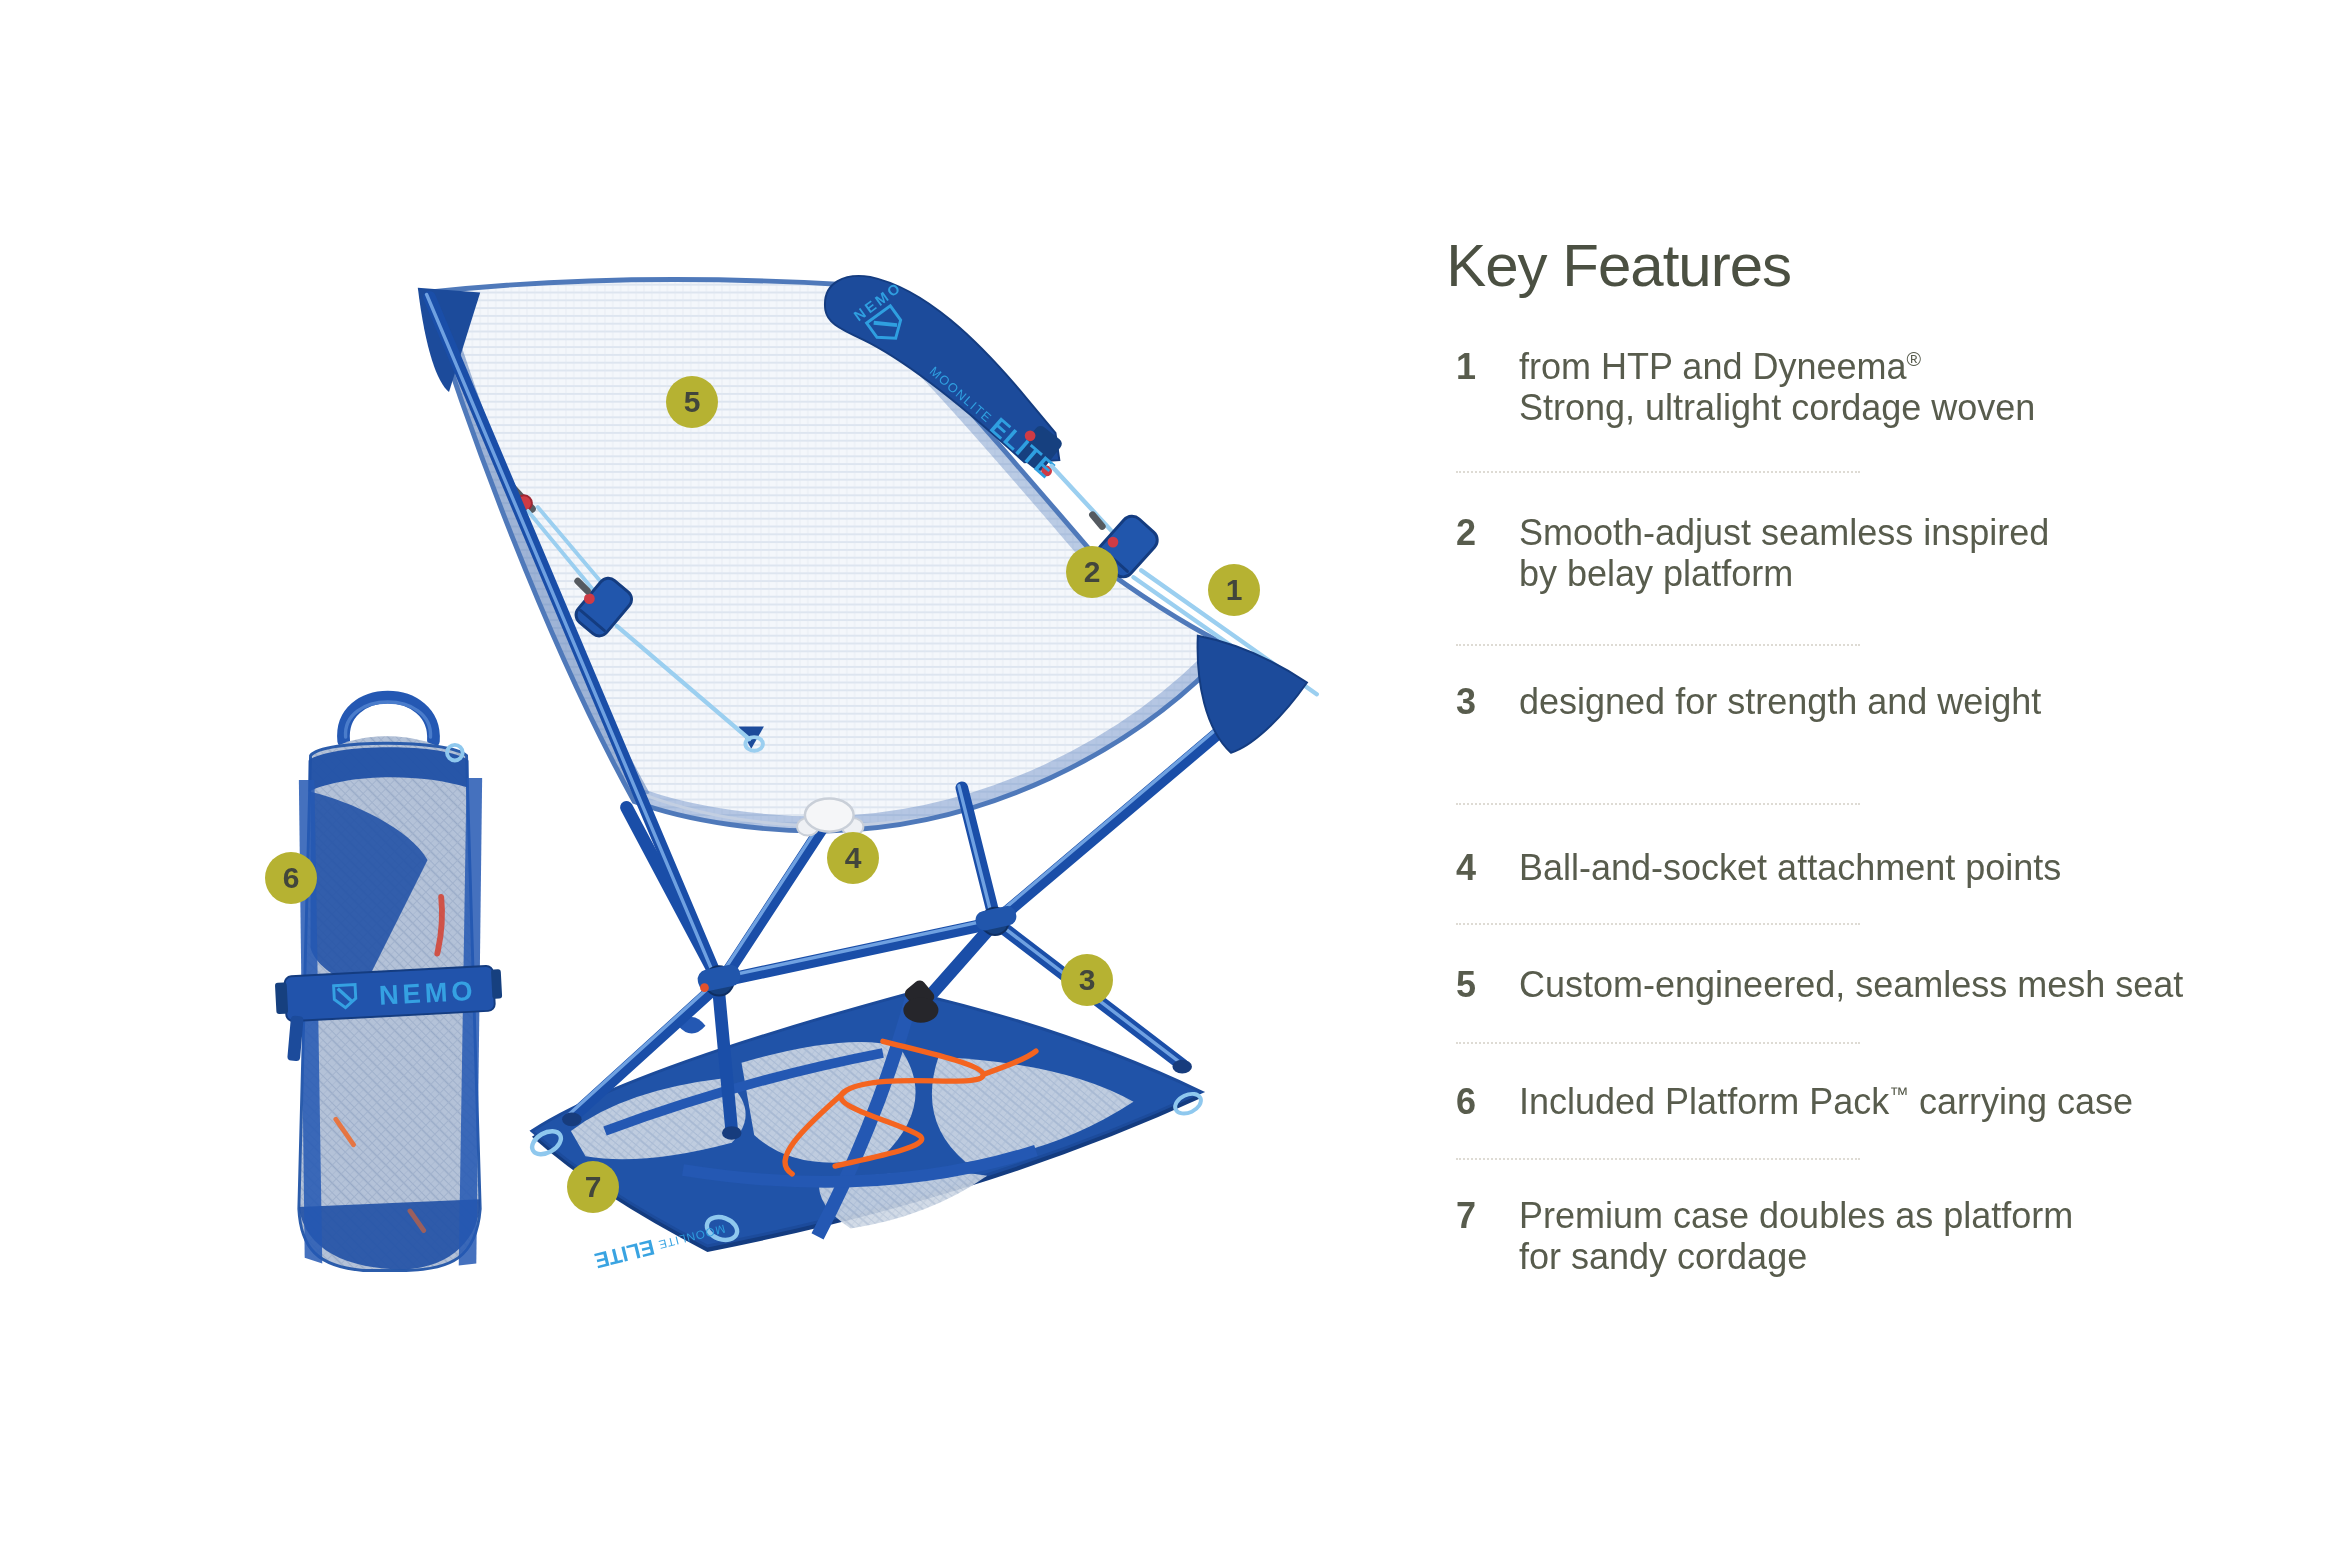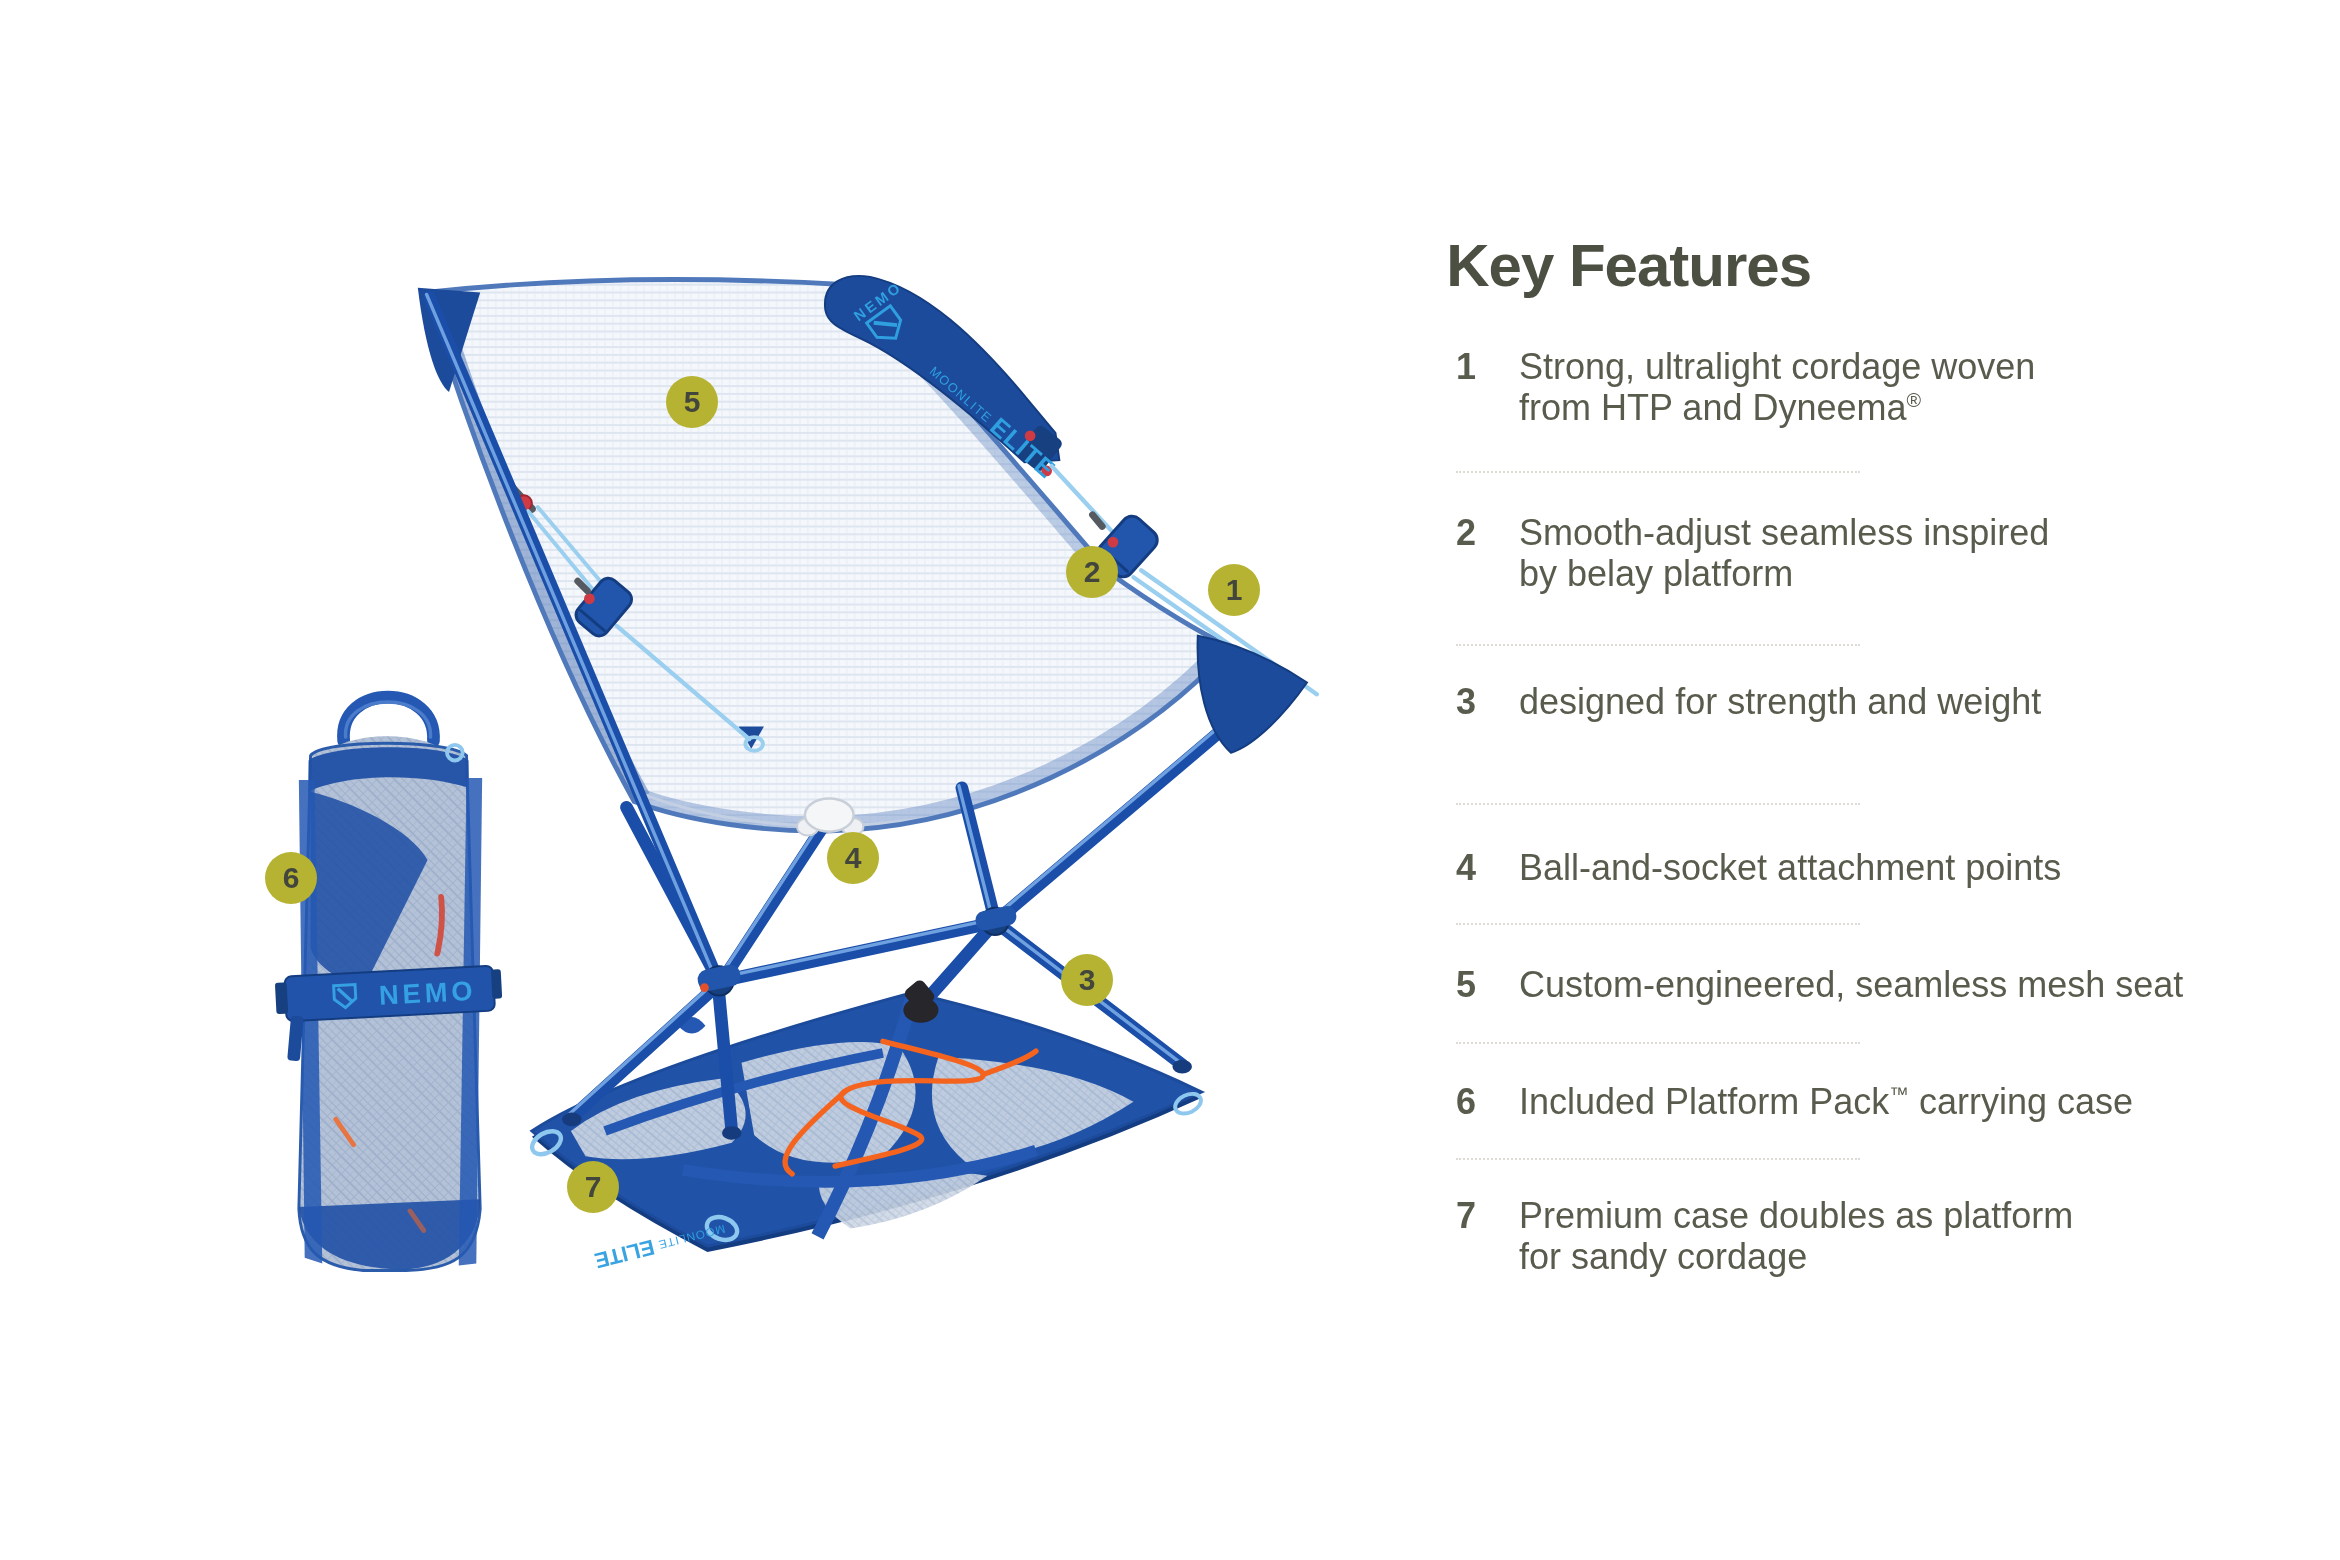--- a/index.html
+++ b/index.html
@@ -21,21 +21,21 @@
     user-select:none;
   }
 
   
   .features{
     position:absolute;left:1456px;top:237px;width:761px;height:1170px;
     color:var(--text,#585c4d);
   }
   .features .title{
     position:absolute;left:-9.8px;top:-5.9px;
-    font-size:60px;font-weight:bold;letter-spacing:-1px;
+    font-size:60px;font-weight:normal;letter-spacing:-1px;
     color:var(--title,#4b5042);
     white-space:nowrap;
   }
   .f-item{position:absolute;left:0;width:761px;}
   .f-num{
     position:absolute;left:0;top:0;width:49px;
     font-size:36px;font-weight:bold;line-height:41px;
   }
   .f-text{position:absolute;left:63px;top:0;width:683px;}
   .f-line{font-size:36px;line-height:41px;white-space:nowrap;}
@@ -240,22 +240,22 @@
 <div class="callout" style="left:692px;top:402px;">5</div>
 <div class="callout" style="left:291px;top:878px;">6</div>
 <div class="callout" style="left:593px;top:1187px;">7</div>
 
 <div class="features">
   <div class="title">Key Features</div>
 
   <div class="f-item" style="top:109px;">
     <div class="f-num">1</div>
     <div class="f-text">
+      <div class="f-line">from HTP and Dyneema<sup>®</sup></div>
       <div class="f-line">Strong, ultralight cordage woven</div>
-      <div class="f-line">from HTP and Dyneema<sup>®</sup></div>
     </div>
   </div>
   <div class="f-divider" style="top:234px;"></div>
 
   <div class="f-item" style="top:275px;">
     <div class="f-num">2</div>
     <div class="f-text">
       <div class="f-line">Smooth-adjust seamless inspired</div>
       <div class="f-line">by belay platform</div>
     </div>

